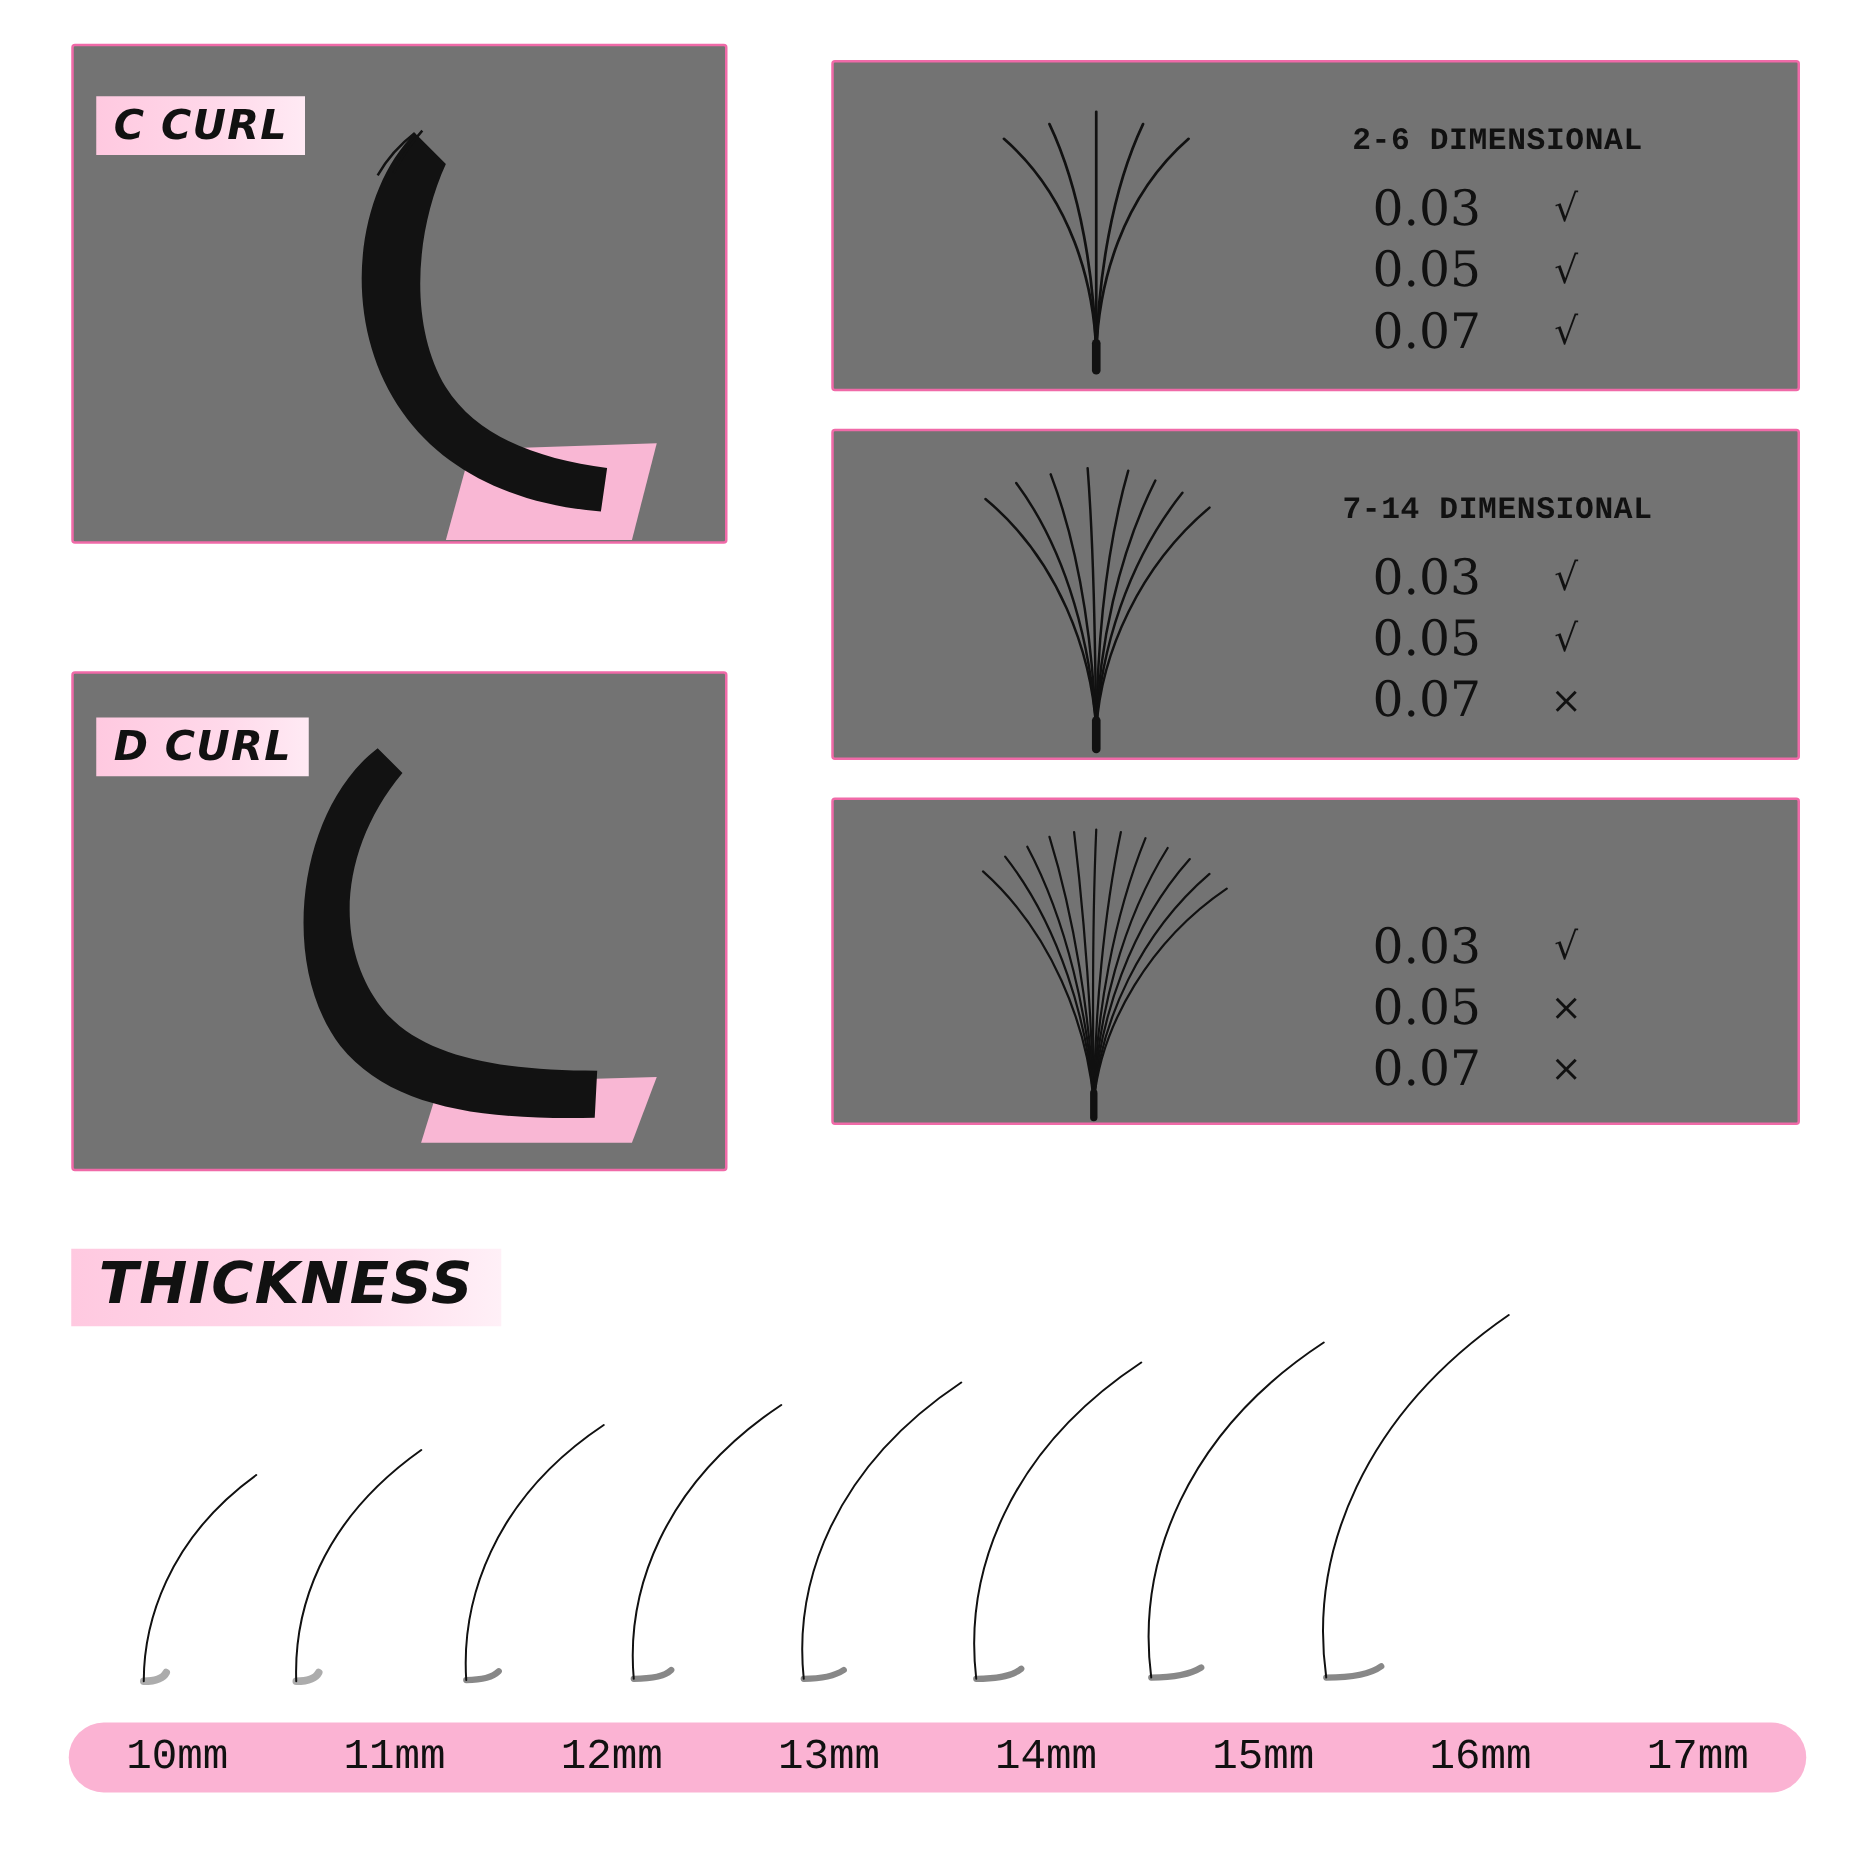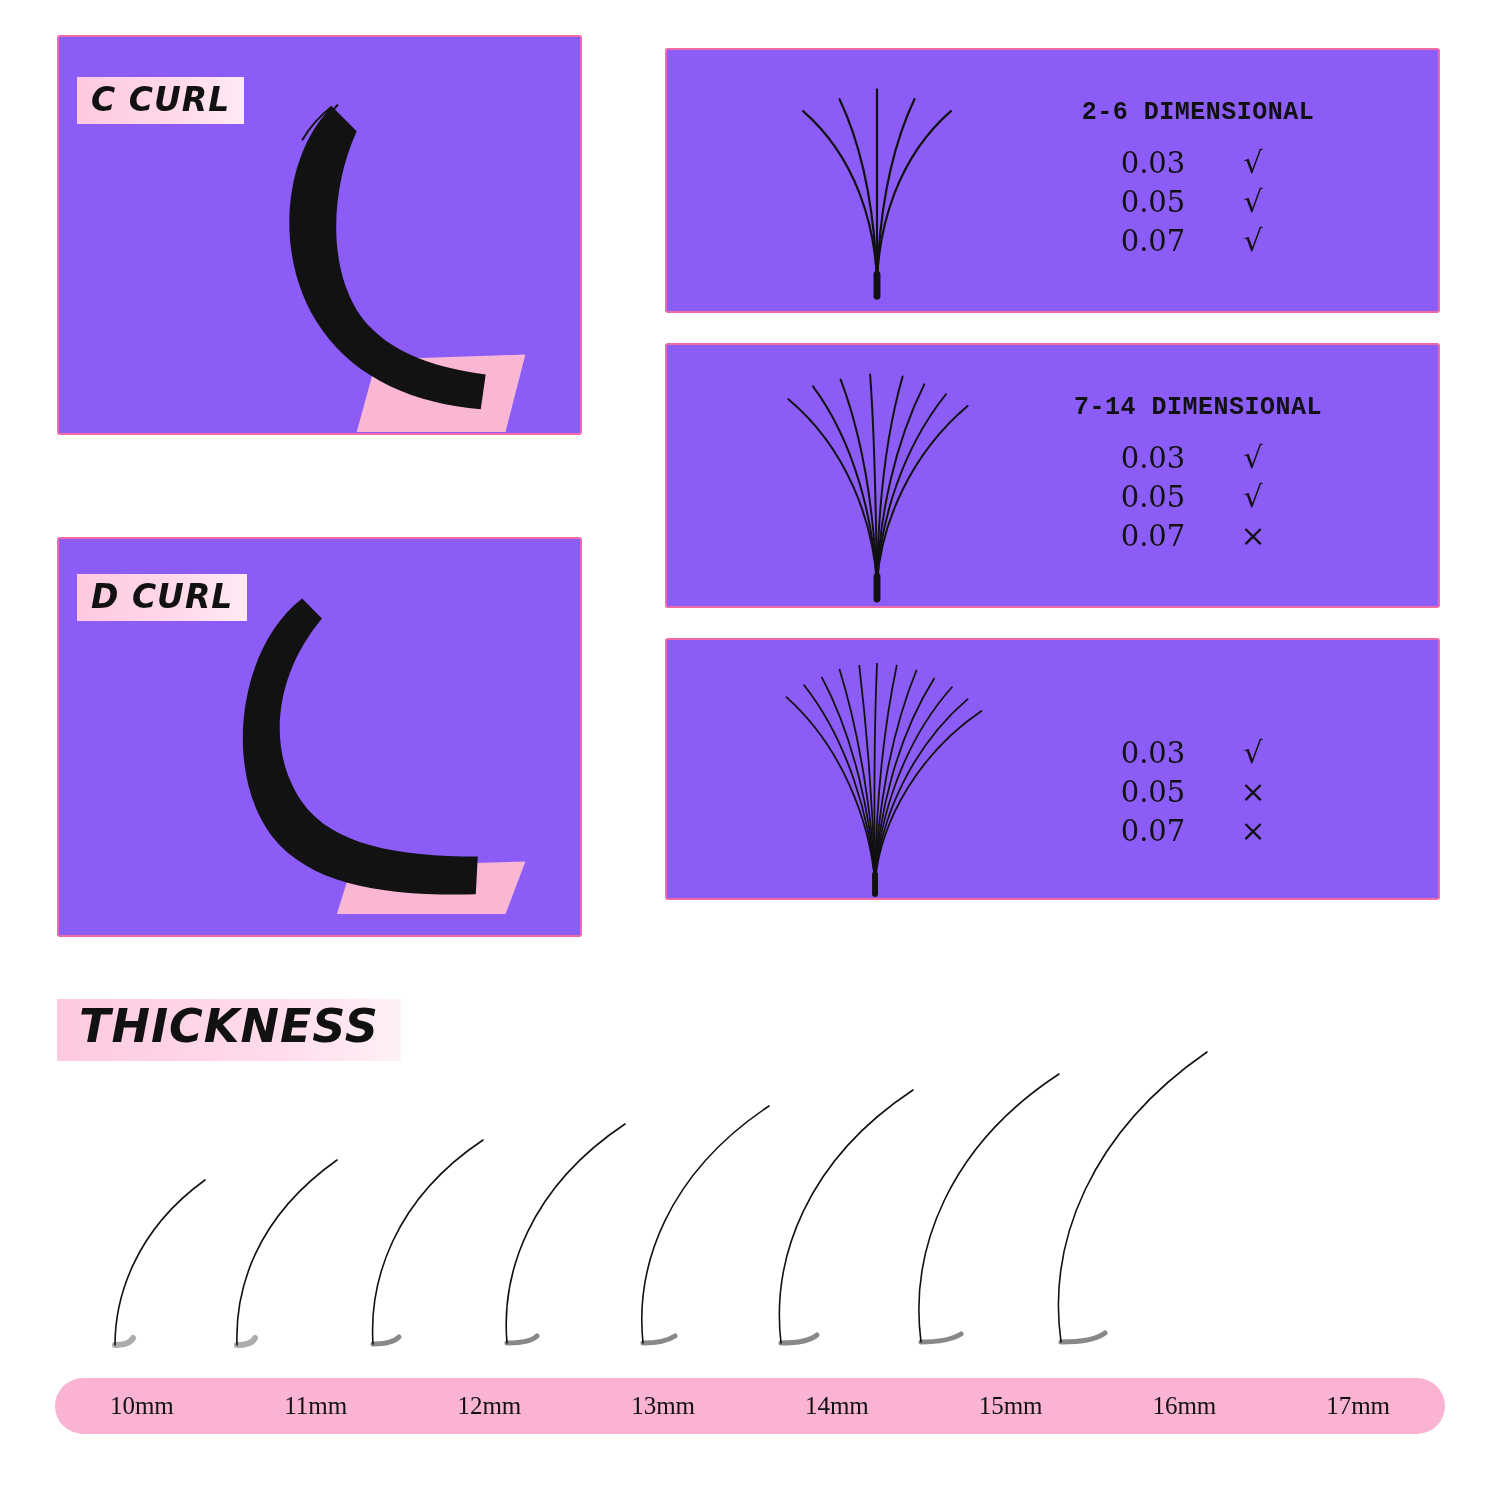--- a/index.html
+++ b/index.html
@@ -13,21 +13,21 @@
     position: relative;
     font-family: "Liberation Sans", sans-serif;
     overflow: hidden;
   }
 
   
   .panel {
     position: absolute;
     border: 2px solid #f06aa8;
     border-radius: 3px;
-    background: #8b5cf6;
+    background: #737373;
     box-sizing: border-box;
   }
 
   
   .curl-panel { width: 525px; height: 400px; }
   #curl-c { left: 57px; top: 35px; }
   #curl-d { left: 57px; top: 537px; }
 
   .curl-label {
     position: absolute;
@@ -87,24 +87,24 @@
     width: 100%;
   }
   .dim-row {
     display: flex;
     justify-content: center;
     align-items: center;
     margin-bottom: 4px;
   }
   .dim-size {
     font-family: "DejaVu Serif", serif;
-    font-size: 29px;
+    font-size: 39px;
     color: #111;
     width: 110px;
-    text-align: center;
+    text-align: left;
   }
   .dim-mark {
     font-family: "DejaVu Serif", serif;
     font-size: 30px;
     color: #111;
     width: 90px;
     text-align: center;
   }
 
   
@@ -138,22 +138,22 @@
     width: 1390px;
     height: 56px;
     background: #fbb3d3;
     border-radius: 28px;
     display: flex;
     align-items: center;
   }
   .size-cell {
     flex: 1 1 0;
     text-align: center;
-    font-family: Liberation Serif, serif;
-    font-size: 25px;
+    font-family: Liberation Mono, monospace;
+    font-size: 34px;
     color: #111;
   }
 </style>
 </head>
 <body>
 
 <div class="panel curl-panel" id="curl-c">
   <div class="curl-label">C CURL</div>
   <svg class="curl-art" viewBox="0 0 525 400">
 

